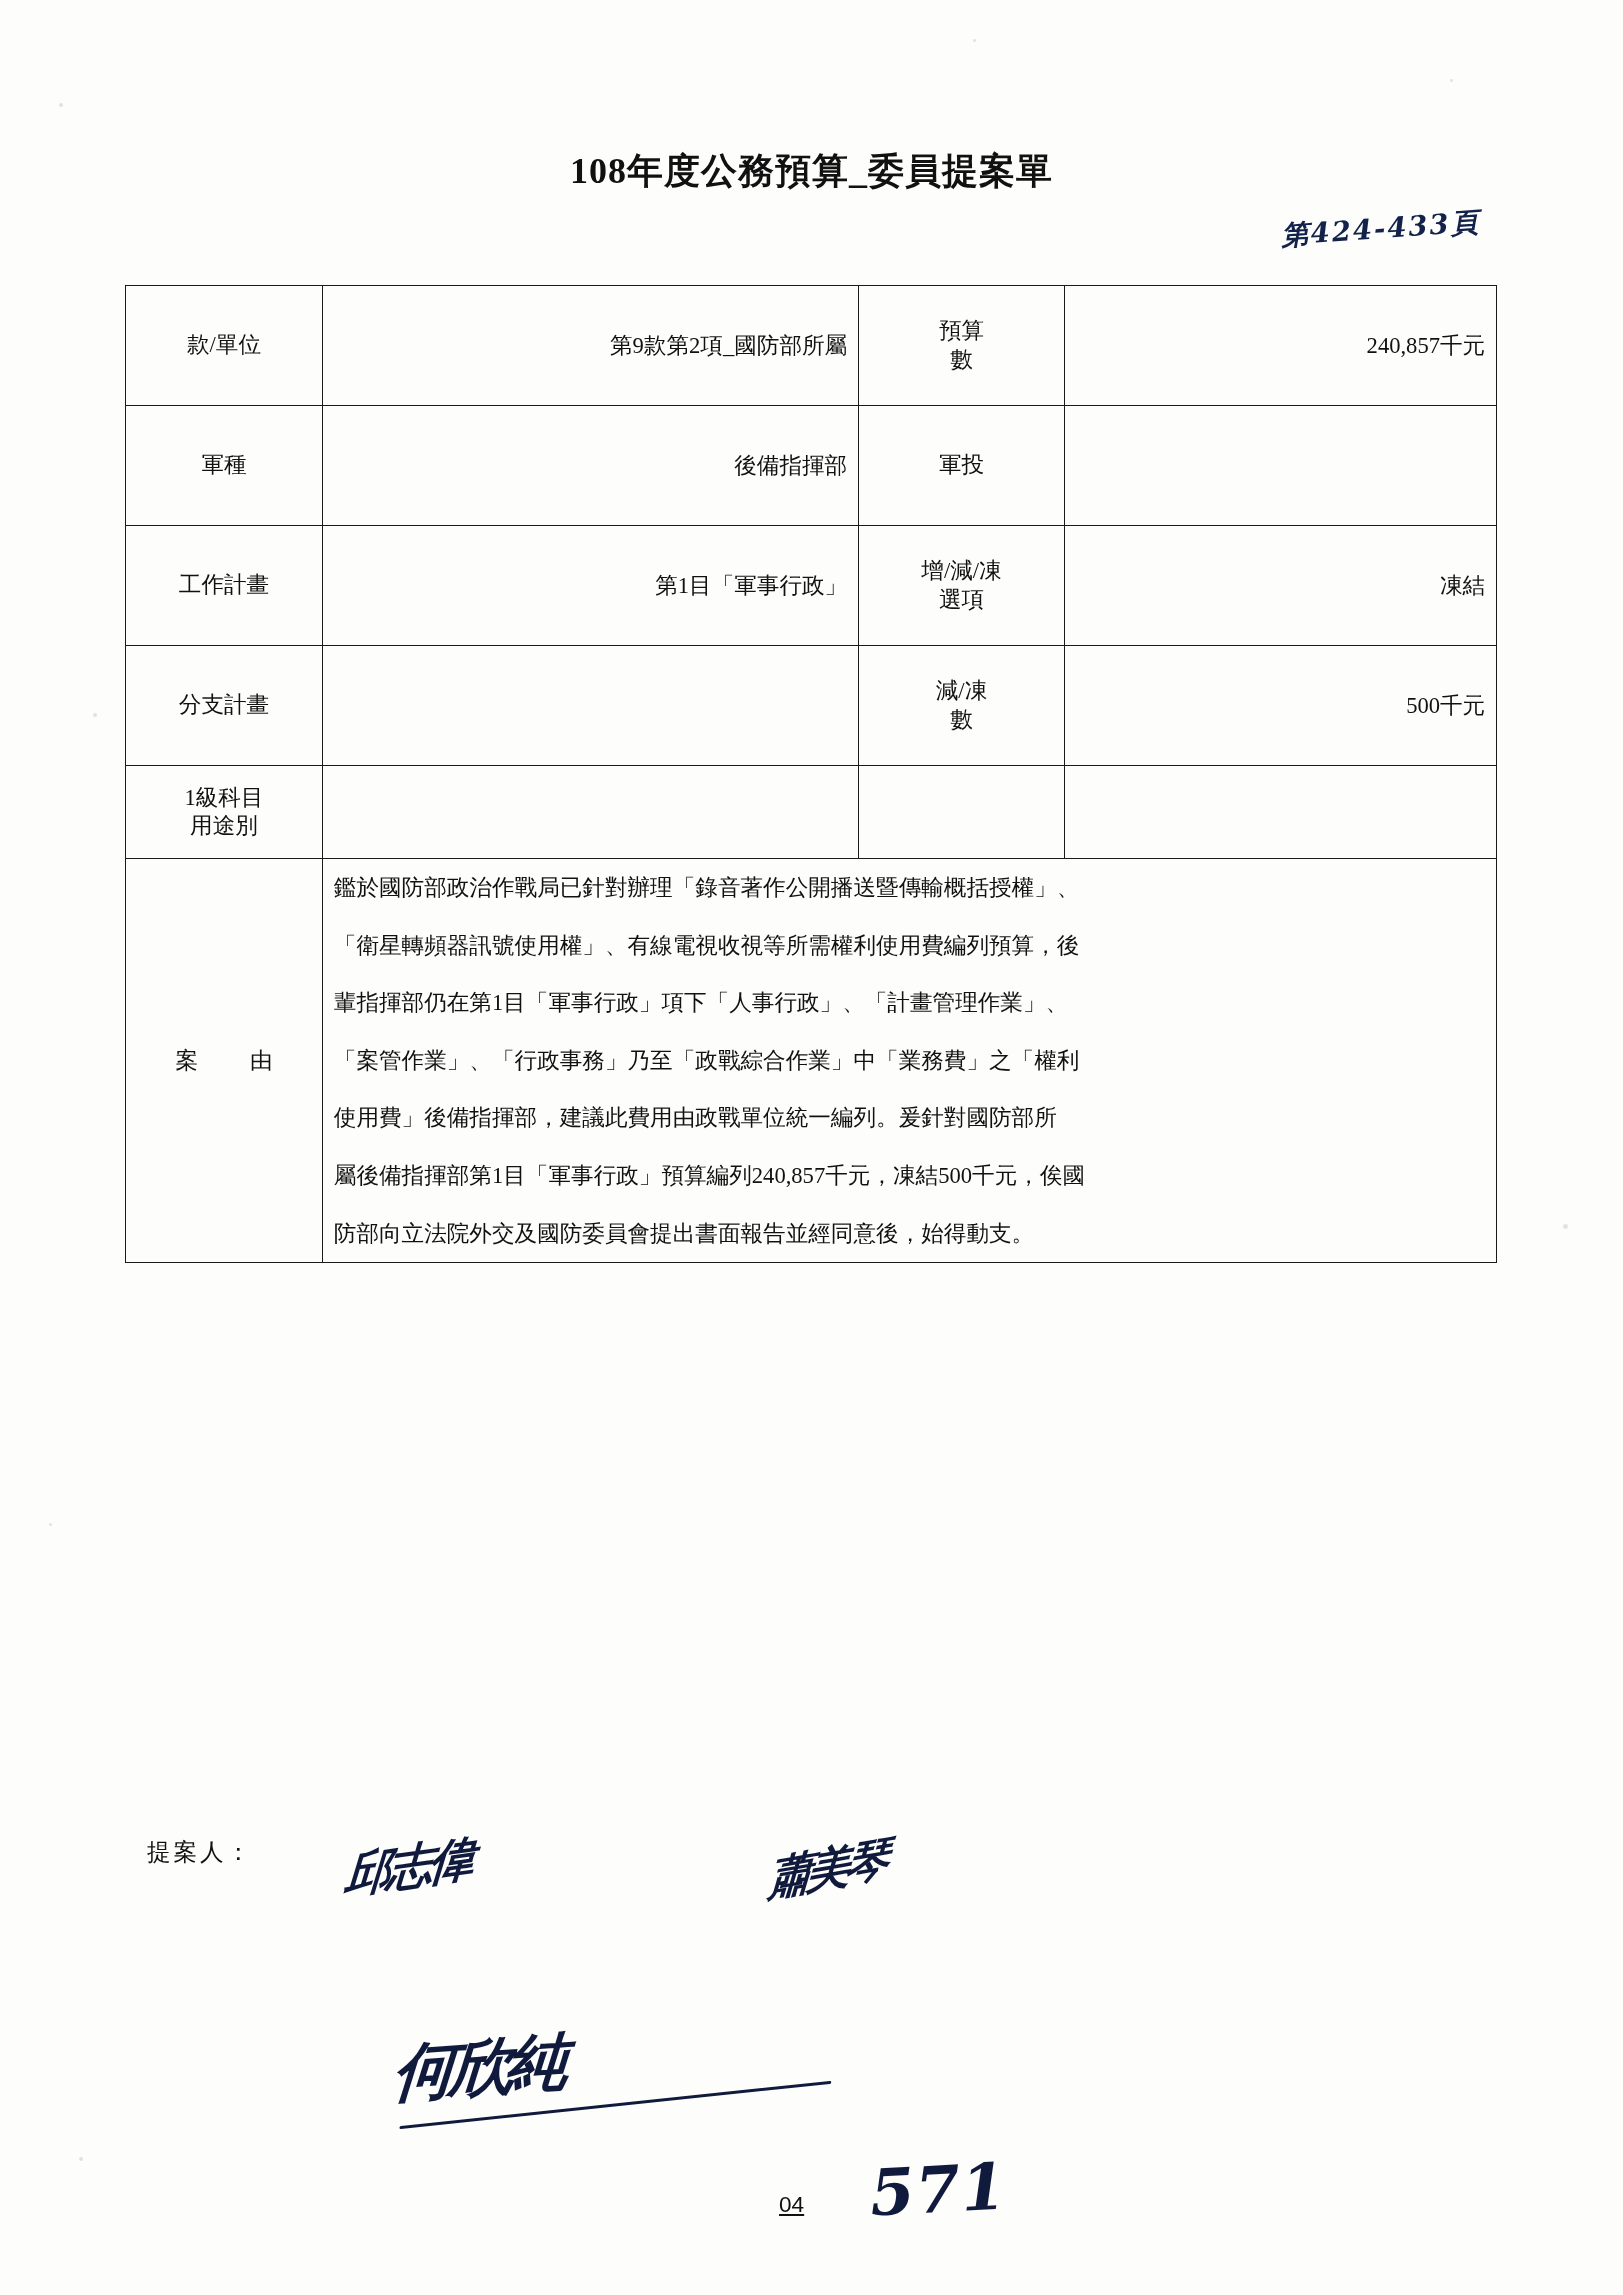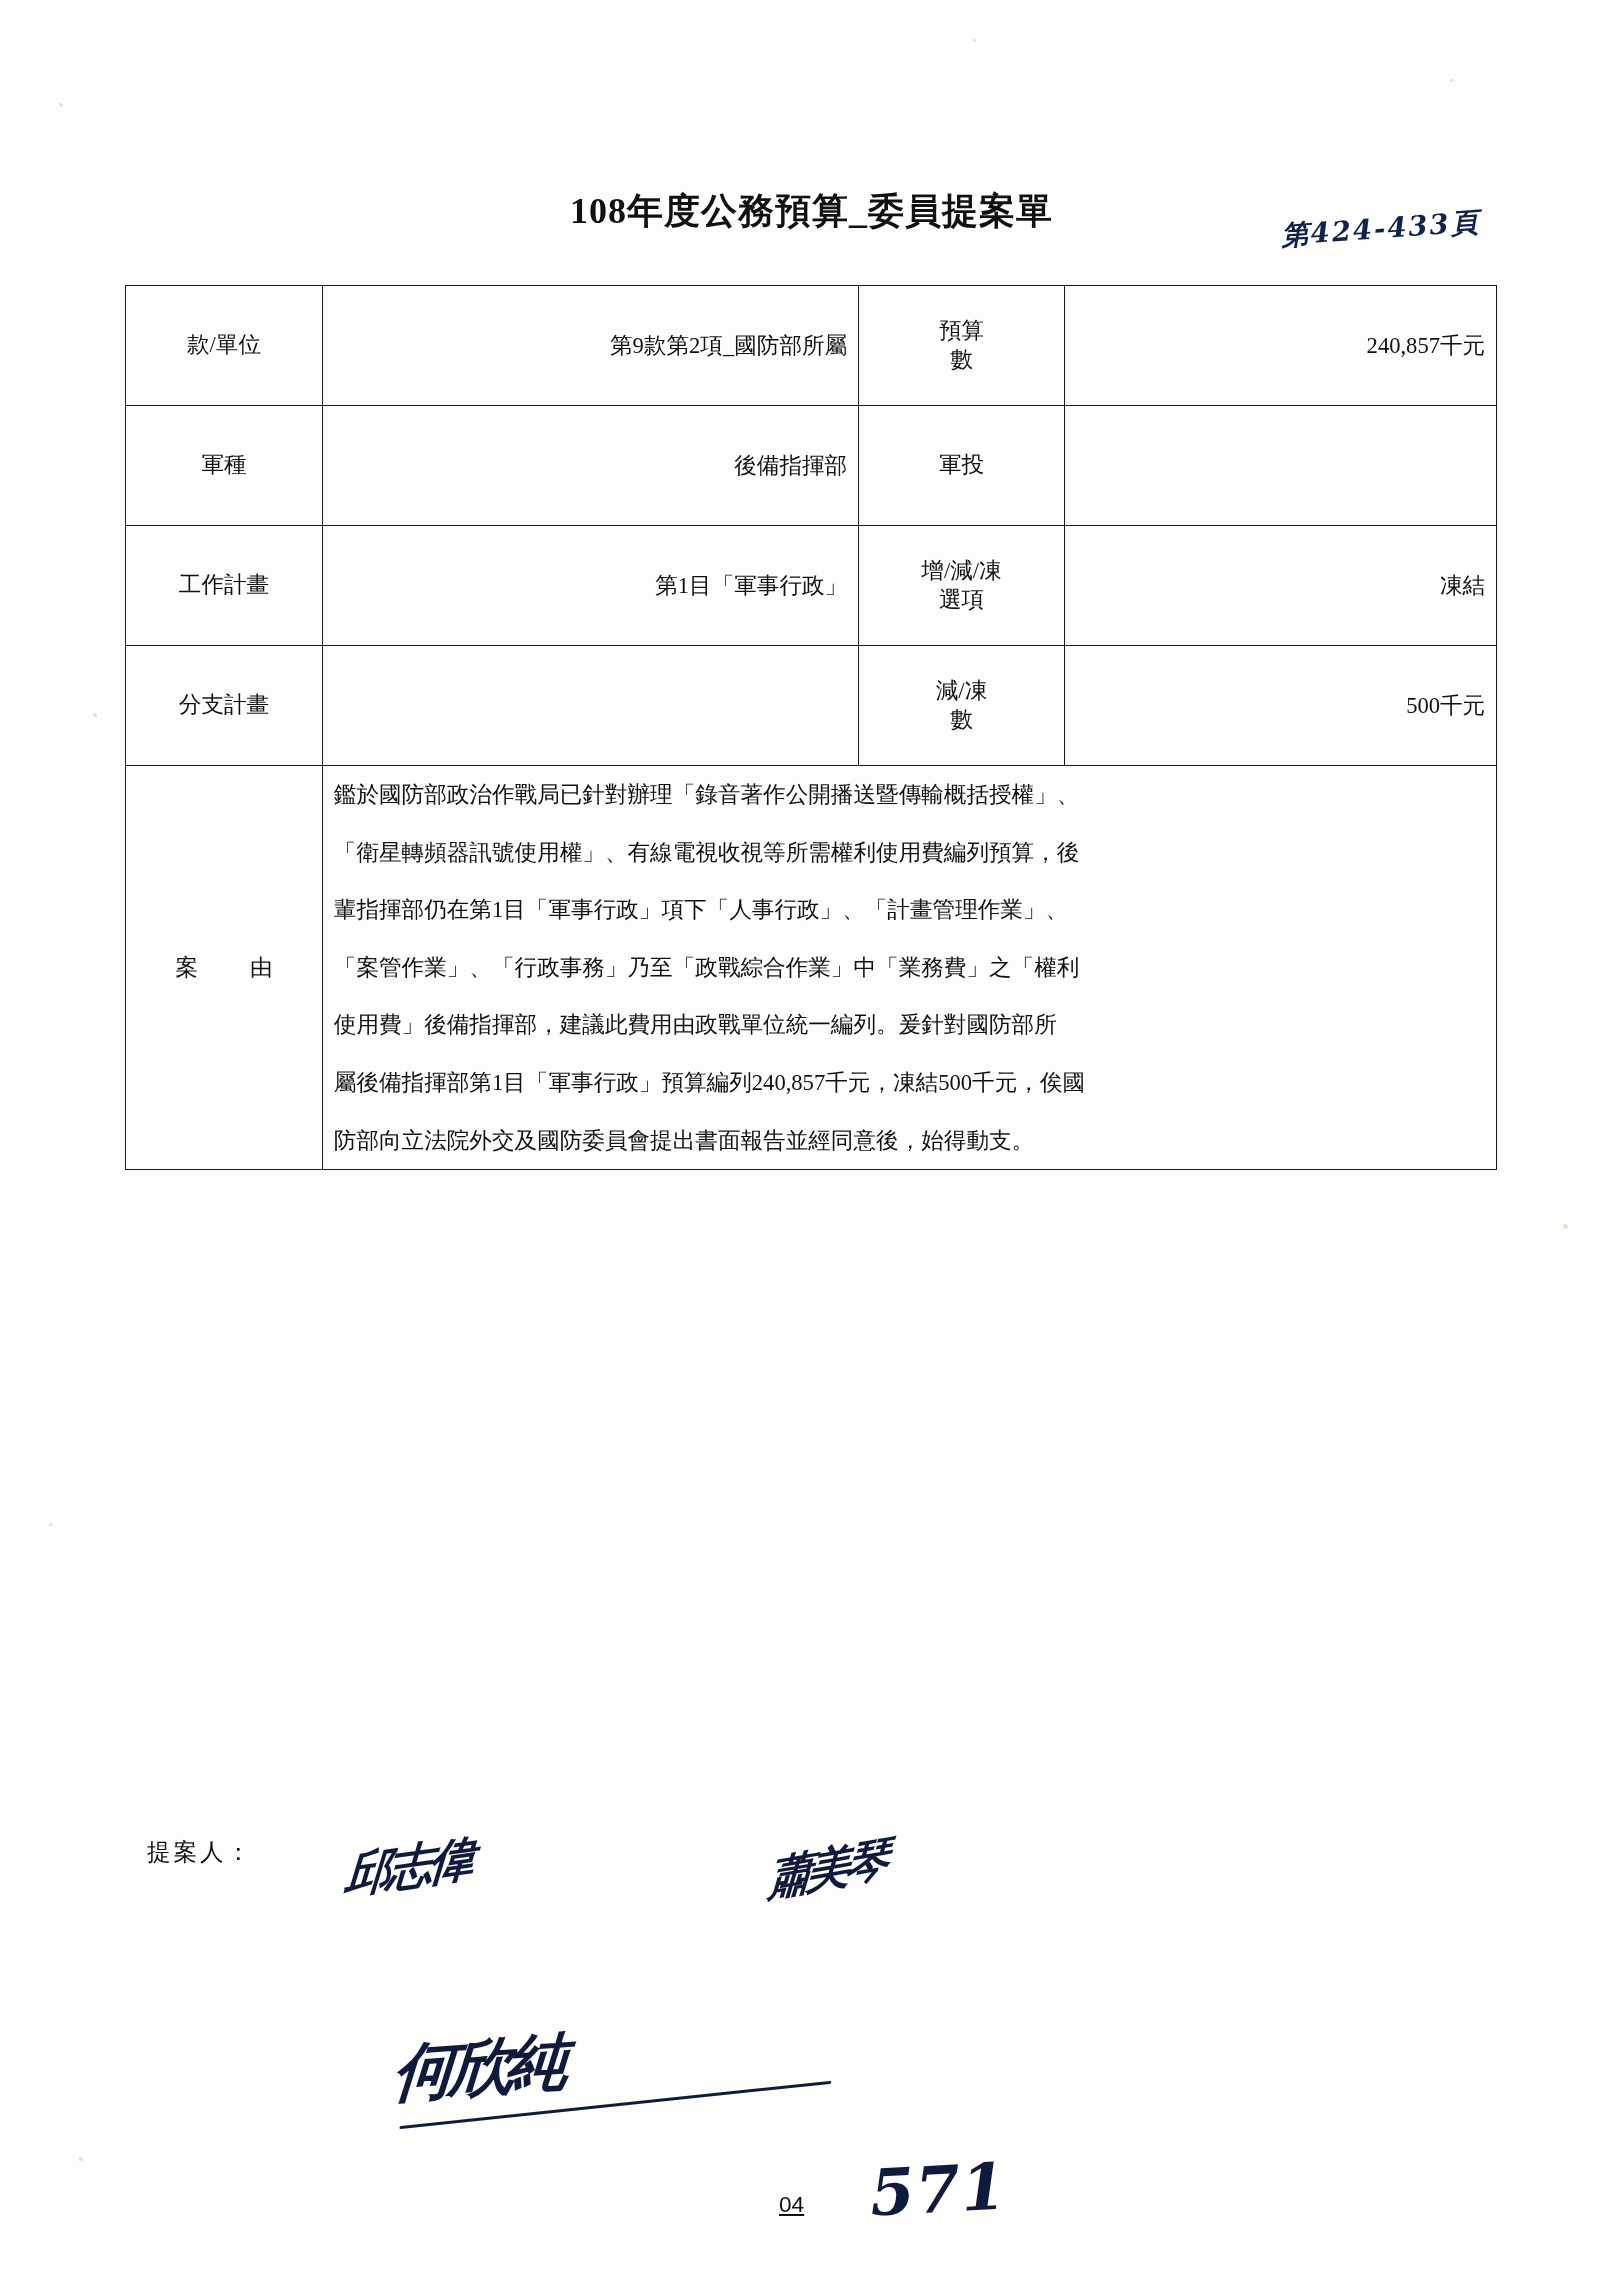--- a/index.html
+++ b/index.html
@@ -32,21 +32,20 @@
 
   .doc-title {
     position: absolute;
     top: 147px;
     left: 0;
     width: 100%;
     text-align: center;
     font-size: 36px;
     font-weight: bold;
     letter-spacing: 1px;
-    margin-top: 40px;
   }
 
   .page-range {
     position: absolute;
     top: 211px;
     right: 143px;
     font-size: 27.5px;
     font-family: "DejaVu Serif", serif;
     color: #12224a;
     transform: rotate(-4deg);
@@ -226,20 +225,27 @@
 選項</td>
         <td class="value">凍結</td>
       </tr>
       <tr class="r-mid">
         <td class="label">分支計畫</td>
         <td class="value"></td>
         <td class="label">減/凍
 數</td>
         <td class="value">500千元</td>
       </tr>
+      <tr class="r-small">
+        <td class="label">1級科目
+用途別</td>
+        <td class="value"></td>
+        <td class="label"></td>
+        <td class="value"></td>
+      </tr>
       <tr>
         <td class="anyou-label">案　由</td>
         <td class="anyou-body" colspan="3">
           <p>鑑於國防部政治作戰局已針對辦理「錄音著作公開播送暨傳輸概括授權」、</p>
           <p>「衛星轉頻器訊號使用權」、有線電視收視等所需權利使用費編列預算，後</p>
           <p>輩指揮部仍在第1目「軍事行政」項下「人事行政」、「計畫管理作業」、</p>
           <p>「案管作業」、「行政事務」乃至「政戰綜合作業」中「業務費」之「權利</p>
           <p>使用費」後備指揮部，建議此費用由政戰單位統一編列。爰針對國防部所</p>
           <p>屬後備指揮部第1目「軍事行政」預算編列240,857千元，凍結500千元，俟國</p>
           <p>防部向立法院外交及國防委員會提出書面報告並經同意後，始得動支。</p>

